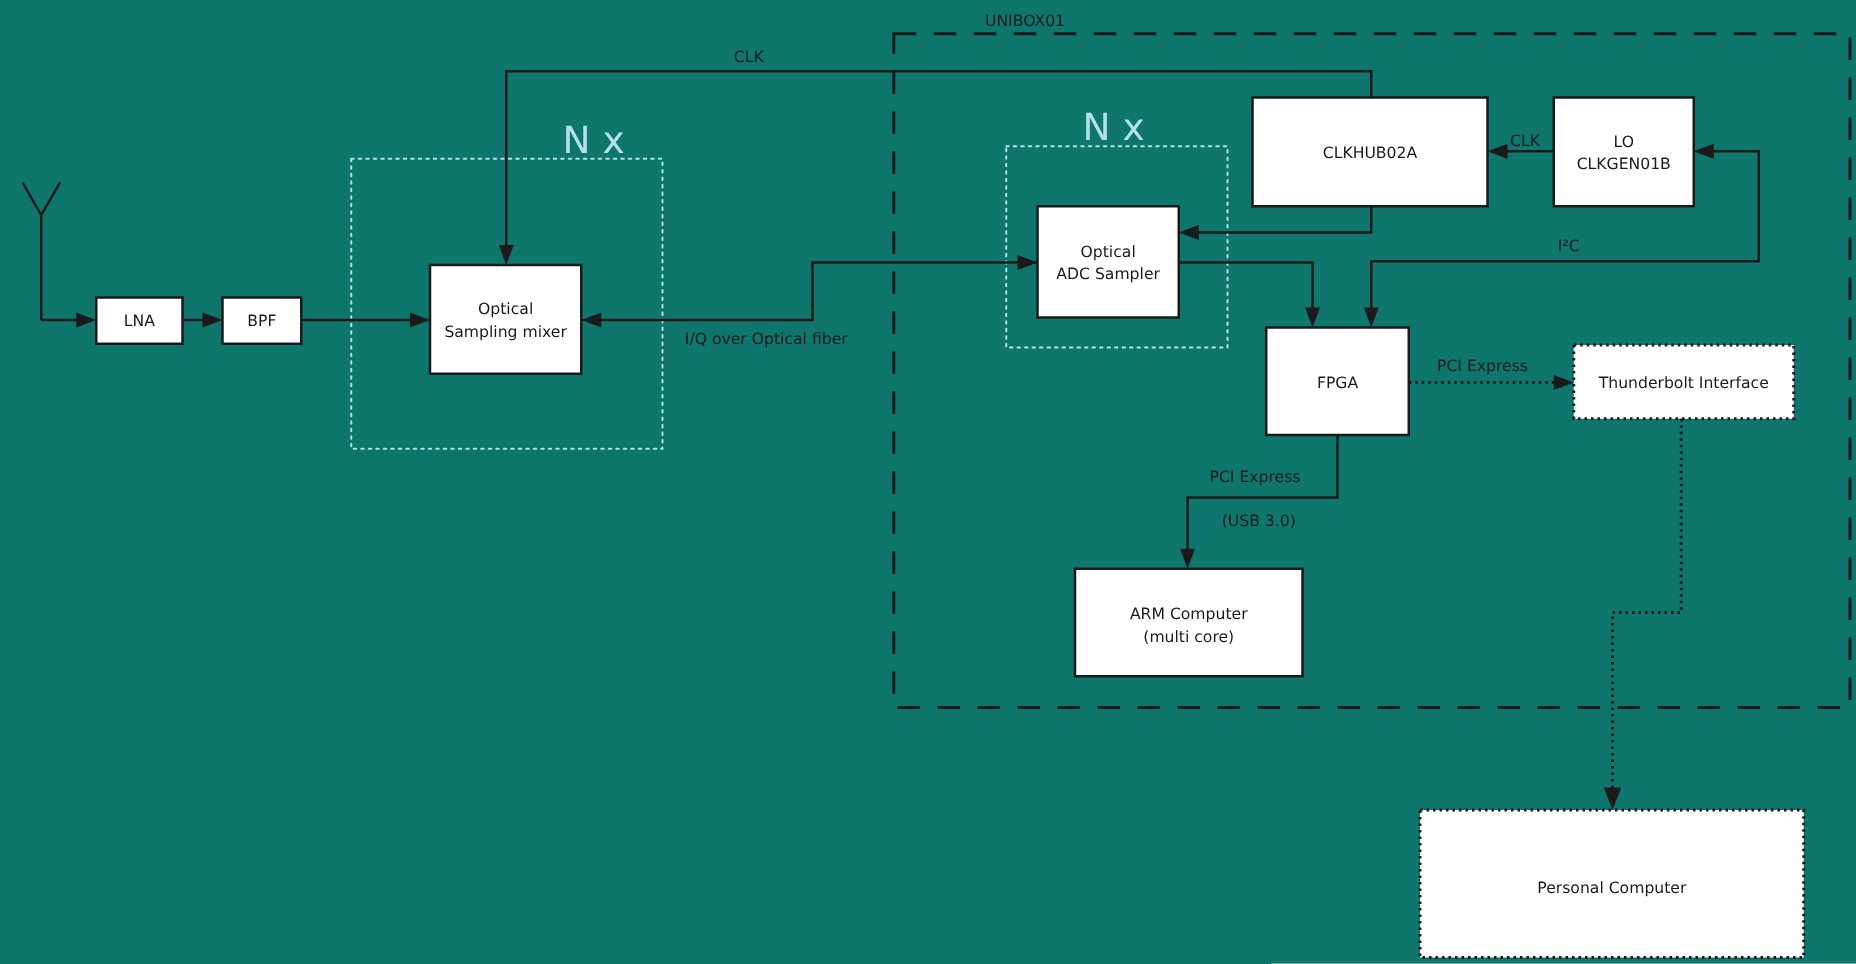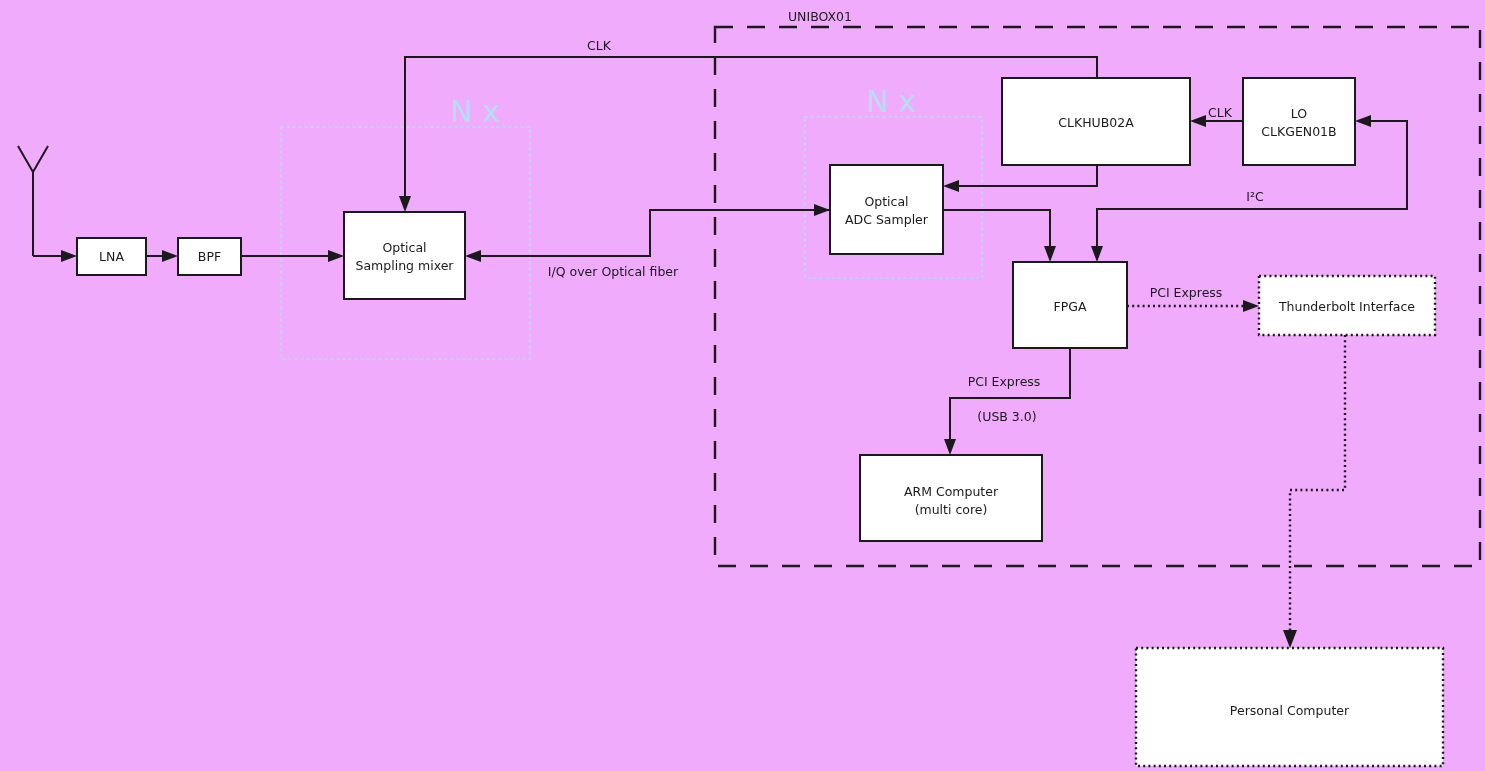--- a/index.html
+++ b/index.html
@@ -1,17 +1,17 @@
 <!DOCTYPE html>
 <html><head>
 <meta charset="utf-8">
 <style>
   html,body{margin:0;padding:0;background:#ffffff;}
   body{font-family:"DejaVu Sans","Liberation Sans",sans-serif;}
-  #stage{position:relative;width:1485px;height:771px;background:#f0abfc;overflow:hidden;}
+  #stage{position:relative;width:1485px;height:771px;background:#0f766e;overflow:hidden;}
   svg{position:absolute;left:0;top:0;width:1485px;height:771px;}
   .lbl{font-family:"DejaVu Sans","Liberation Sans",sans-serif;font-size:12.5px;fill:#1a1a1a;}
   .boxlbl{font-family:"DejaVu Sans","Liberation Sans",sans-serif;font-size:12.5px;fill:#1a1a1a;}
   .nx{font-family:"DejaVu Sans","Liberation Sans",sans-serif;font-size:30px;fill:#b4dff0;}
   .grp{fill:none;stroke:#b4dff0;stroke-width:1.6;stroke-dasharray:2 4;stroke-linecap:round;}
   .solidbox{fill:#ffffff;stroke:#1a1a1a;stroke-width:2;}
   .dotbox{fill:#ffffff;stroke:#1a1a1a;stroke-width:2.4;stroke-dasharray:2 3.2;stroke-linecap:butt;}
   .wire{fill:none;stroke:#1a1a1a;stroke-width:2;stroke-linejoin:miter;stroke-linecap:butt;}
   .dotwire{fill:none;stroke:#1a1a1a;stroke-width:2.4;stroke-dasharray:2 3.2;stroke-linecap:butt;}
   .dashbox{fill:none;stroke:#1a1a1a;stroke-width:2.4;stroke-dasharray:18 14;stroke-linecap:butt;}

